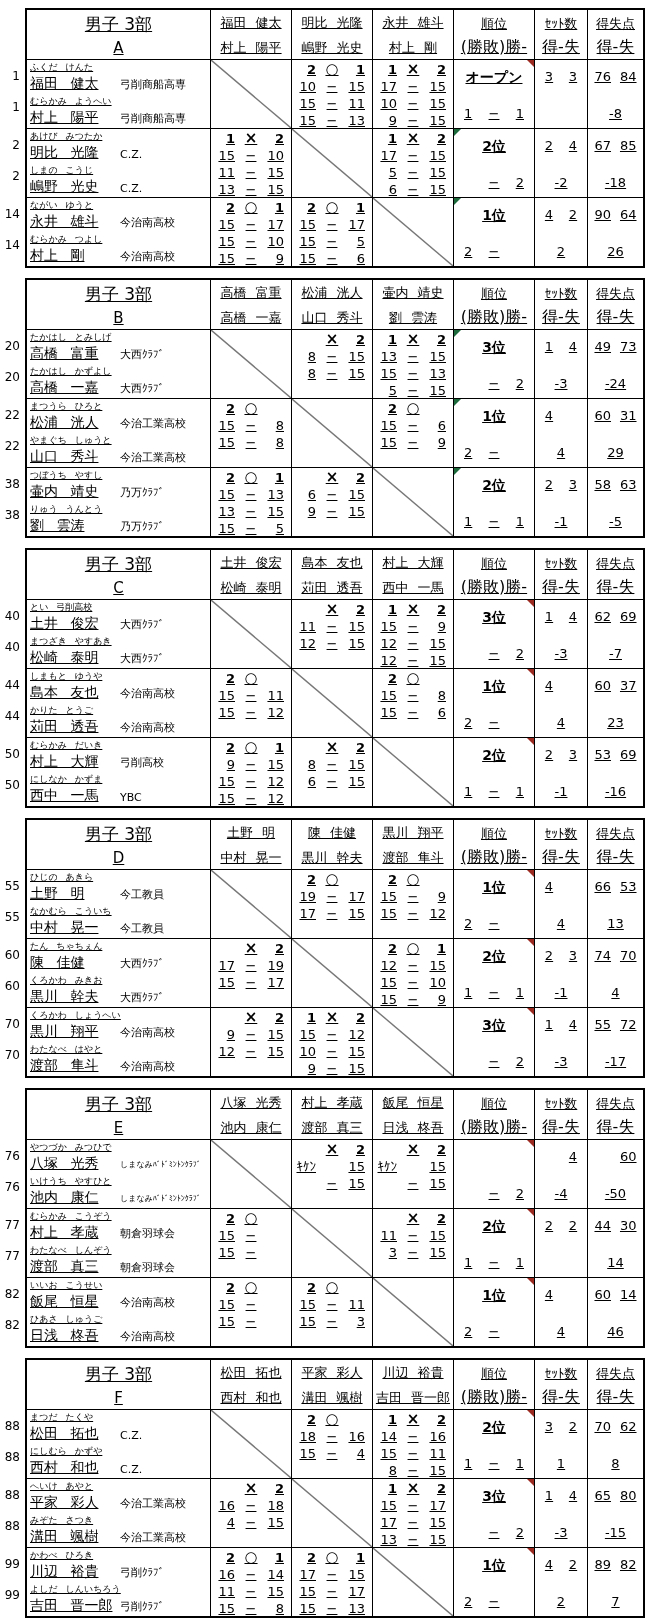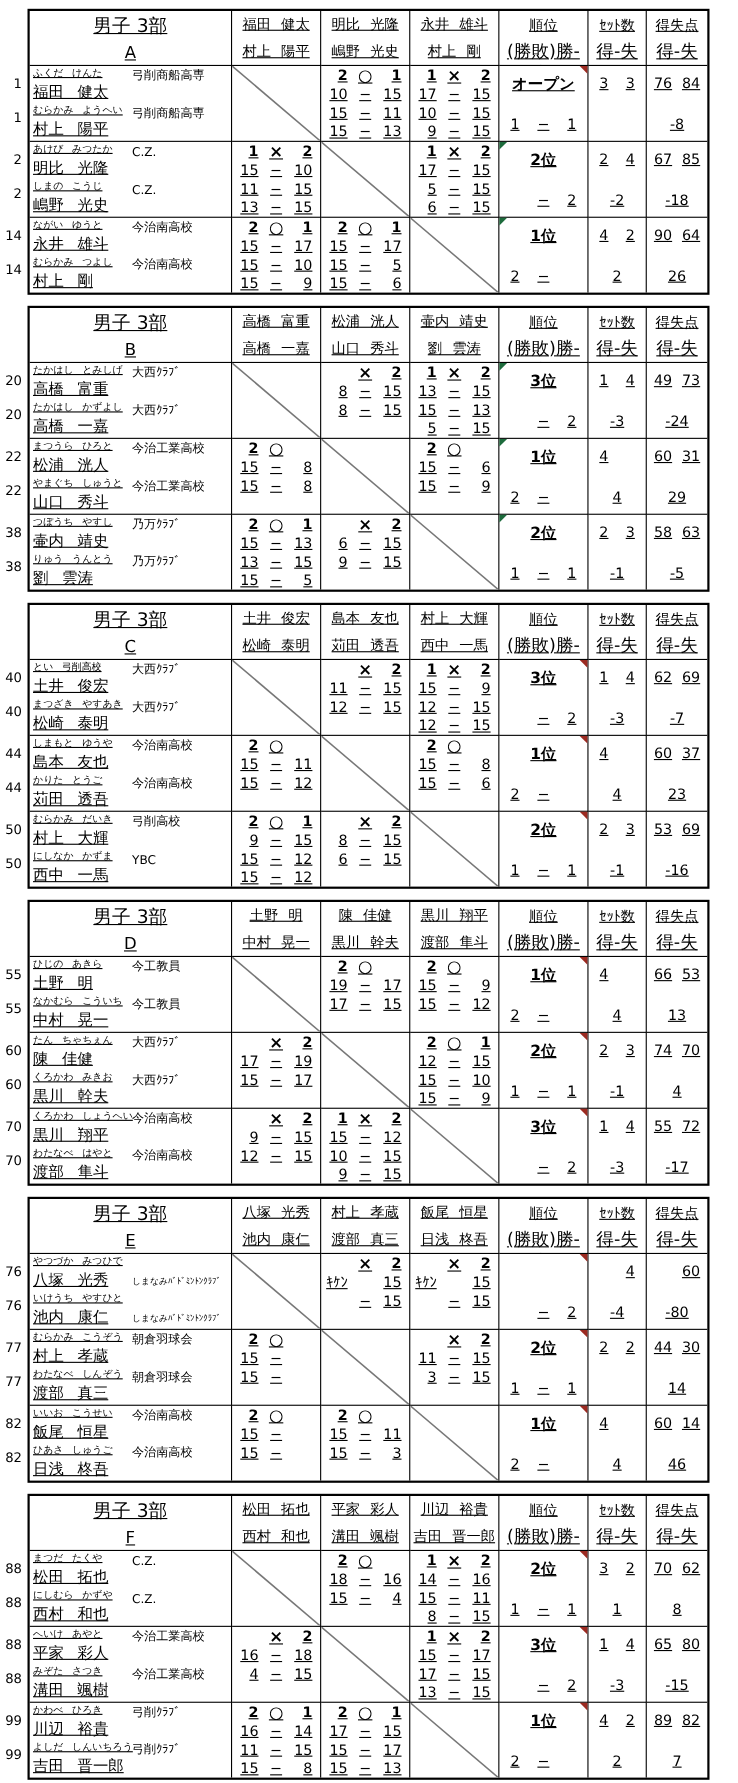--- a/index.html
+++ b/index.html
@@ -21,21 +21,21 @@
   .letter{font-size:15px;line-height:20px;}
   .oppname{font-size:13px;line-height:24px;white-space:nowrap;word-spacing:5px;padding-top:1px;}
   .h1{font-size:13px;line-height:26px;padding-top:1px;}
   .h2{font-size:16px;line-height:20px;}
   
   .namecell{padding:1px 0 0 3px;overflow:hidden;}
   .player{height:34px;position:relative;}
   .kana{font-size:9px;line-height:12px;word-spacing:5px;white-space:nowrap;}
   .nameline{position:relative;height:21px;}
   .pname{font-size:14px;line-height:21px;word-spacing:8px;white-space:nowrap;}
-  .club{position:absolute;left:90px;bottom:18px;font-size:11px;white-space:nowrap;}
+  .club{position:absolute;left:90px;bottom:2px;font-size:11px;white-space:nowrap;}
   .club.small{font-size:8px;bottom:4px;text-align:right;}
   
   .match{padding:1px 7px 0 0;overflow:hidden;}
   .setline,.gline{display:grid;grid-template-columns:24px 32px auto;height:17px;align-items:center;}
   .setline{font-weight:bold;font-size:13px;}
   .sym{text-align:center;font-size:15px;line-height:15px;}
   .sl,.sr,.gl2,.gr{text-align:right;white-space:nowrap;}
   .gd{text-align:center;}
   .gline{font-size:13px;}
   .self svg{position:absolute;top:0;left:0;width:100%;height:100%;display:block;}
@@ -1276,21 +1276,21 @@
             <span></span>
             <span>4</span>
           </div>
           <div class="diff">-4</div>
         </div>
         <div class="c duo lastc">
           <div class="pair">
             <span></span>
             <span>60</span>
           </div>
-          <div class="diff">-80</div>
+          <div class="diff">-50</div>
         </div>
         <div class="c namecell">
           <div class="player">
             <div class="kana">むらかみ こうぞう</div>
             <div class="nameline"><span class="pname">村上 孝蔵</span><span class="club">朝倉羽球会</span></div>
           </div>
           <div class="player">
             <div class="kana">わたなべ しんぞう</div>
             <div class="nameline"><span class="pname">渡部 真三</span><span class="club">朝倉羽球会</span></div>
           </div>

